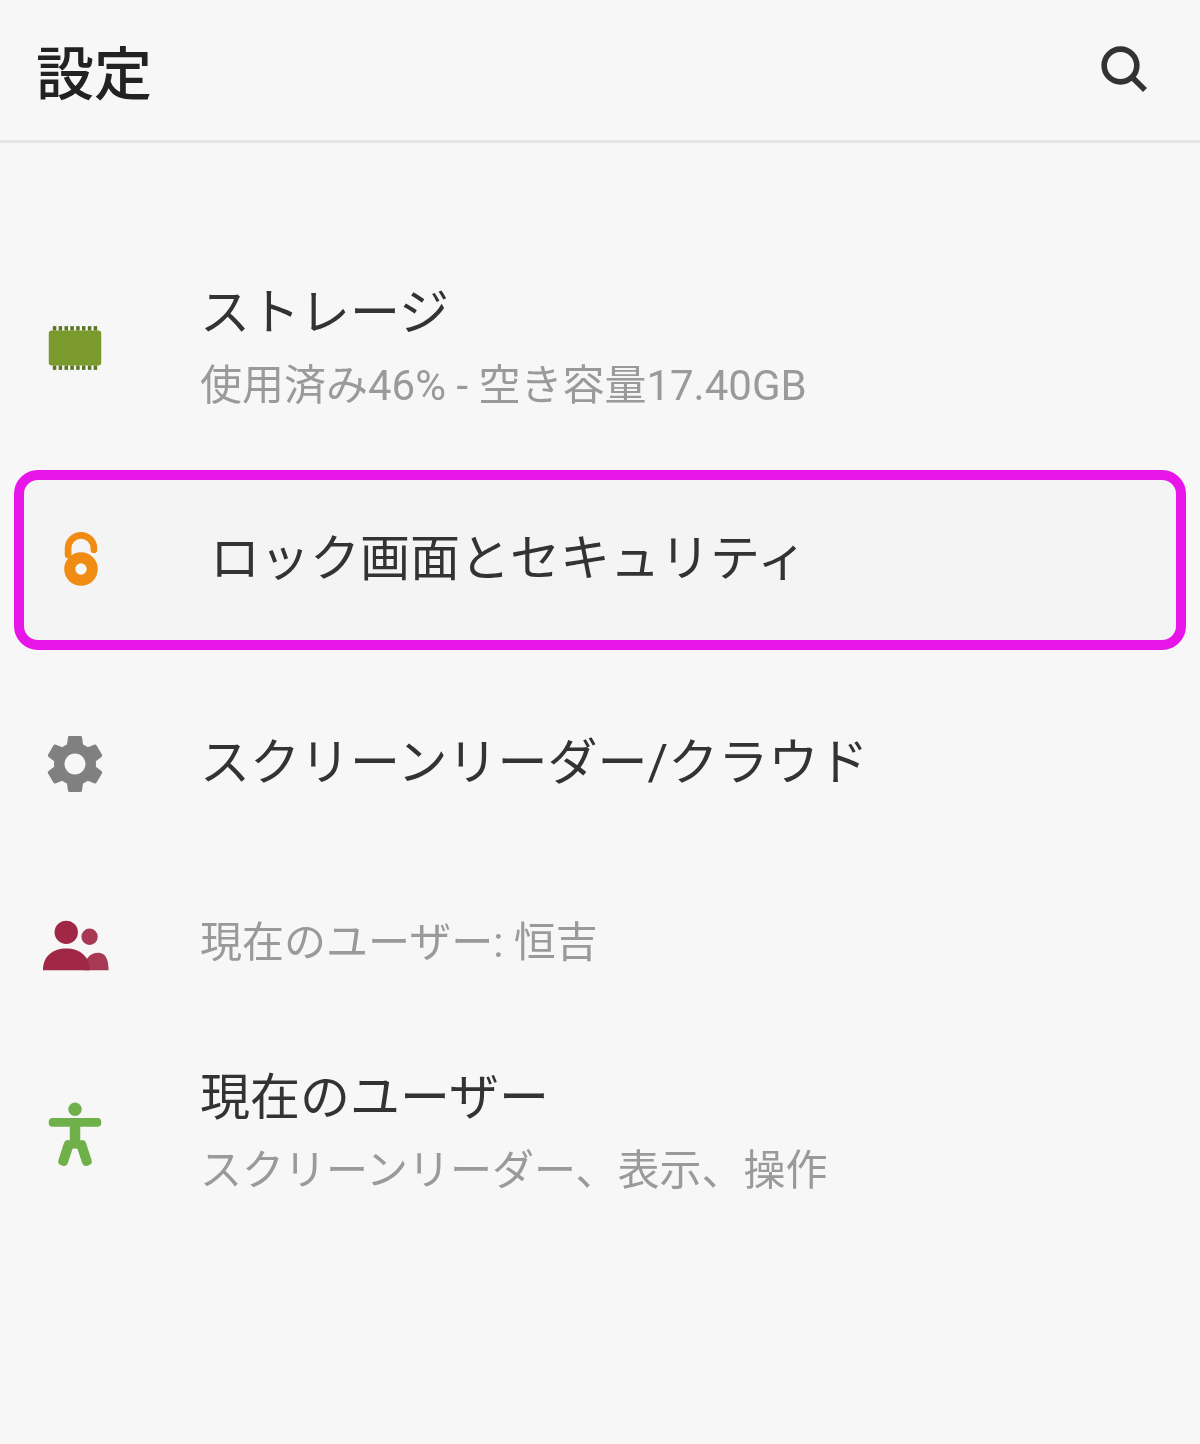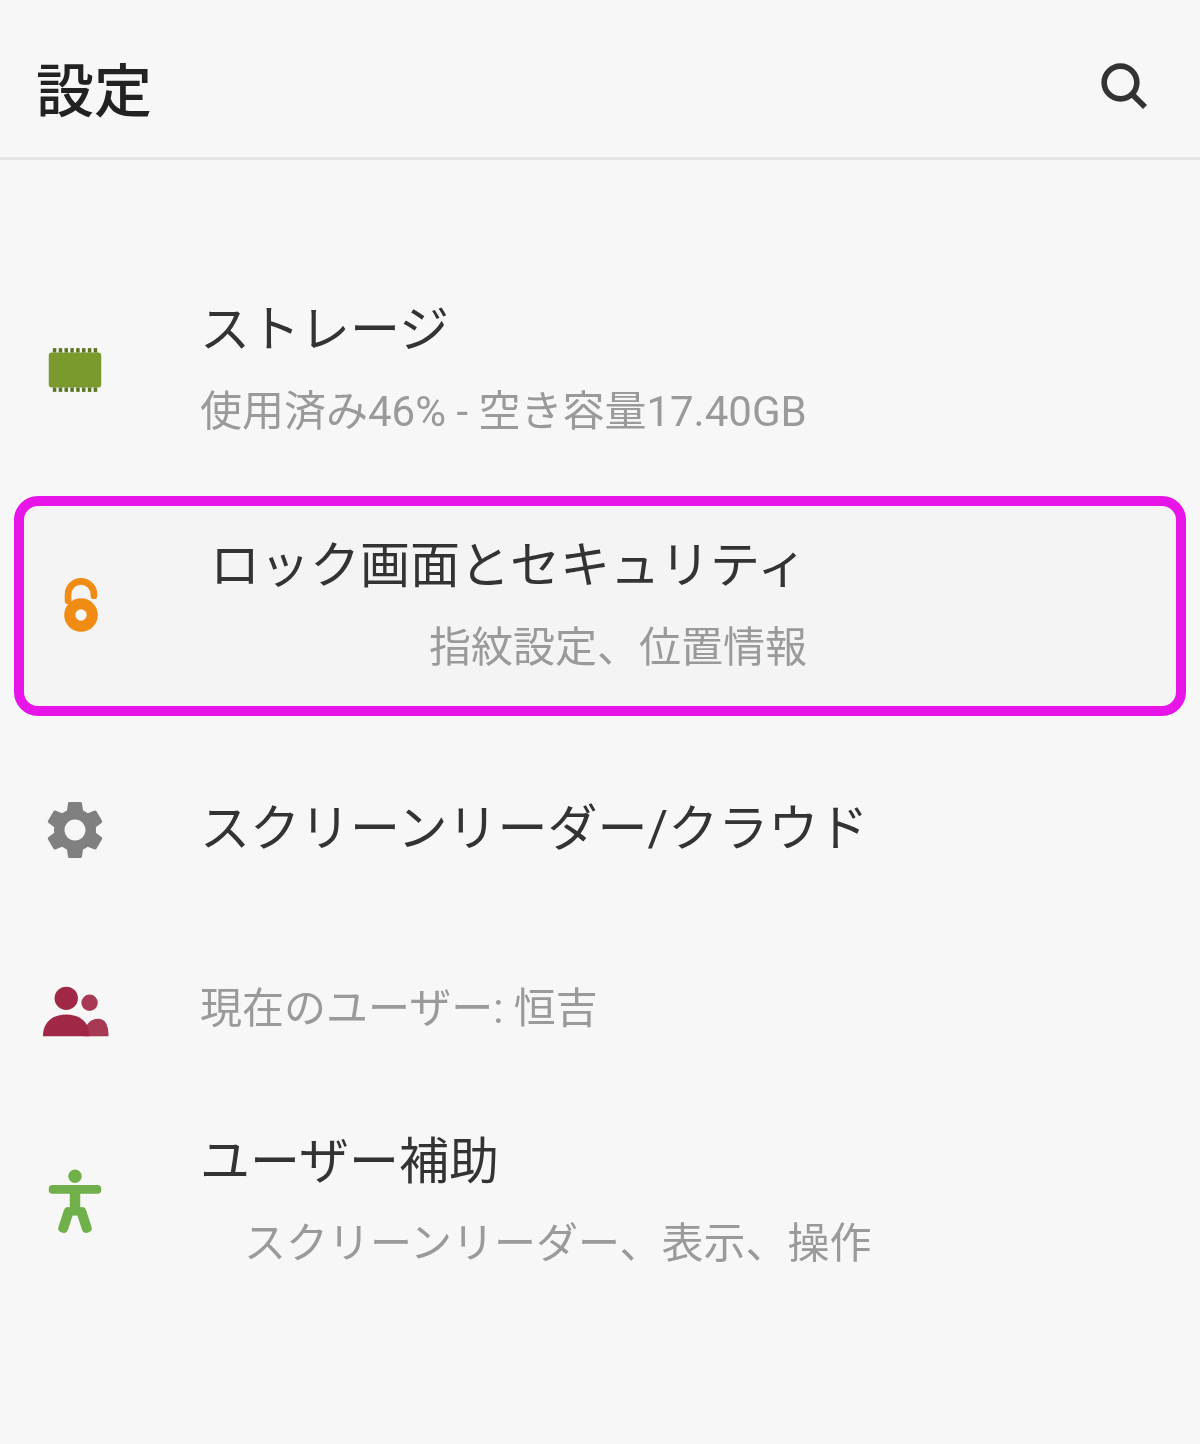--- a/index.html
+++ b/index.html
@@ -11,21 +11,21 @@
       font-family: -apple-system, BlinkMacSystemFont, "Segoe UI", Roboto, "Helvetica Neue", Arial, "Noto Sans CJK JP", sans-serif;
       background: #f7f7f7;
       width: 1200px;
       height: 1444px;
       overflow: hidden;
     }
     .header {
       display: flex;
       align-items: center;
       justify-content: space-between;
-      padding: 45px 40px 28px 36px;
+      padding: 28px 40px 28px 36px;
       background: #f7f7f7;
       border-bottom: 3px solid #e4e4e4;
     }
     .header-title {
       font-size: 58px;
       font-weight: 500;
       color: #222;
     }
     .search-btn {
       background: none;
@@ -83,41 +83,40 @@
       width: 70px;
       height: 70px;
     }
     .item.highlighted .icon-wrap svg {
       width: 62px;
       height: 62px;
     }
     .text-wrap {
       display: flex;
       flex-direction: column;
-      gap: 20px;
+      gap: 11px;
     }
     .item-title {
       font-size: 50px;
       font-weight: 400;
       color: #333;
       line-height: 1.3;
     }
     .item-sub {
       font-size: 42px;
       color: #9a9a9a;
       line-height: 1.4;
       text-align: right;
     }
     .bottom-item {
       padding-bottom: 10px;
     }
     .bottom-item .item-sub {
       white-space: nowrap;
       overflow: hidden;
-      margin-left: 44px;
     }
   </style>
 </head>
 <body>
 
 <div class="header">
   <div class="header-title">設定</div>
   <button class="search-btn">
     <span>
       <svg viewBox="0 0 24 24" fill="none" stroke="#333" stroke-width="2.4">
@@ -169,21 +168,20 @@
   <div class="item highlighted">
     <div class="icon-wrap">
       <svg viewBox="0 0 24 24">
         <path d="M 7 10 L 7 7.5 A 5 5 0 0 1 17 7.5 L 17 8" fill="none" stroke="#f08c14" stroke-width="2.6" stroke-linecap="round"></path>
         <circle cx="12" cy="15.5" r="6.5" fill="#f08c14"></circle>
         <circle cx="12" cy="15.5" r="2.2" fill="#f7f7f7"></circle>
       </svg>
     </div>
     <div class="text-wrap">
       <div class="item-title">ロック画面とセキュリティ</div>
-      <div class="item-sub">指紋設定、位置情報</div>
     </div>
   </div>
 
   <div class="item">
     <div class="icon-wrap">
       <svg viewBox="0 0 24 24" fill="#808080">
         <path d="M19.14,12.94c0.04-0.3,0.06-0.61,0.06-0.94c0-0.32-0.02-0.64-0.07-0.94l2.03-1.58c0.18-0.14,0.23-0.41,0.12-0.61 l-1.92-3.32c-0.12-0.22-0.37-0.29-0.59-0.22l-2.39,0.96c-0.5-0.38-1.03-0.7-1.62-0.94L14.4,2.81c-0.04-0.24-0.24-0.41-0.48-0.41 h-3.84c-0.24,0-0.43,0.17-0.47,0.41L9.25,5.35C8.66,5.59,8.12,5.92,7.63,6.29L5.24,5.33c-0.22-0.08-0.47,0-0.59,0.22L2.74,8.87 C2.62,9.08,2.66,9.34,2.86,9.48l2.03,1.58C4.84,11.36,4.8,11.69,4.8,12s0.02,0.64,0.07,0.94l-2.03,1.58 c-0.18,0.14-0.23,0.41-0.12,0.61l1.92,3.32c0.12,0.22,0.37,0.29,0.59,0.22l2.39-0.96c0.5,0.38,1.03,0.7,1.62,0.94l0.36,2.54 c0.05,0.24,0.24,0.41,0.48,0.41h3.84c0.24,0,0.44-0.17,0.47-0.41l0.36-2.54c0.59-0.24,1.13-0.56,1.62-0.94l2.39,0.96 c0.22,0.08,0.47,0,0.59-0.22l1.92-3.32c0.12-0.22,0.07-0.47-0.12-0.61L19.14,12.94z M12,15.6c-1.98,0-3.6-1.62-3.6-3.6 s1.62-3.6,3.6-3.6s3.6,1.62,3.6,3.6S13.98,15.6,12,15.6z"></path>
       </svg>
     </div>
     <div class="text-wrap">
@@ -209,18 +207,18 @@
     <div class="icon-wrap">
       <svg viewBox="0 0 24 24" fill="#6fb04a">
         <circle cx="12" cy="3.5" r="2.3"></circle>
         <rect x="3" y="6.5" width="18" height="3" rx="1.3"></rect>
         <rect x="10.2" y="8" width="3.6" height="9"></rect>
         <rect x="7.2" y="14" width="3.4" height="9" rx="1.4" transform="rotate(18 8.9 18.5)"></rect>
         <rect x="13.4" y="14" width="3.4" height="9" rx="1.4" transform="rotate(-18 15.1 18.5)"></rect>
       </svg>
     </div>
     <div class="text-wrap">
-      <div class="item-title">ユーザー補助</div>
+      <div class="item-title">現在のユーザー</div>
       <div class="item-sub">スクリーンリーダー、表示、操作</div>
     </div>
   </div>
 
 </div>
 
 </body></html>

